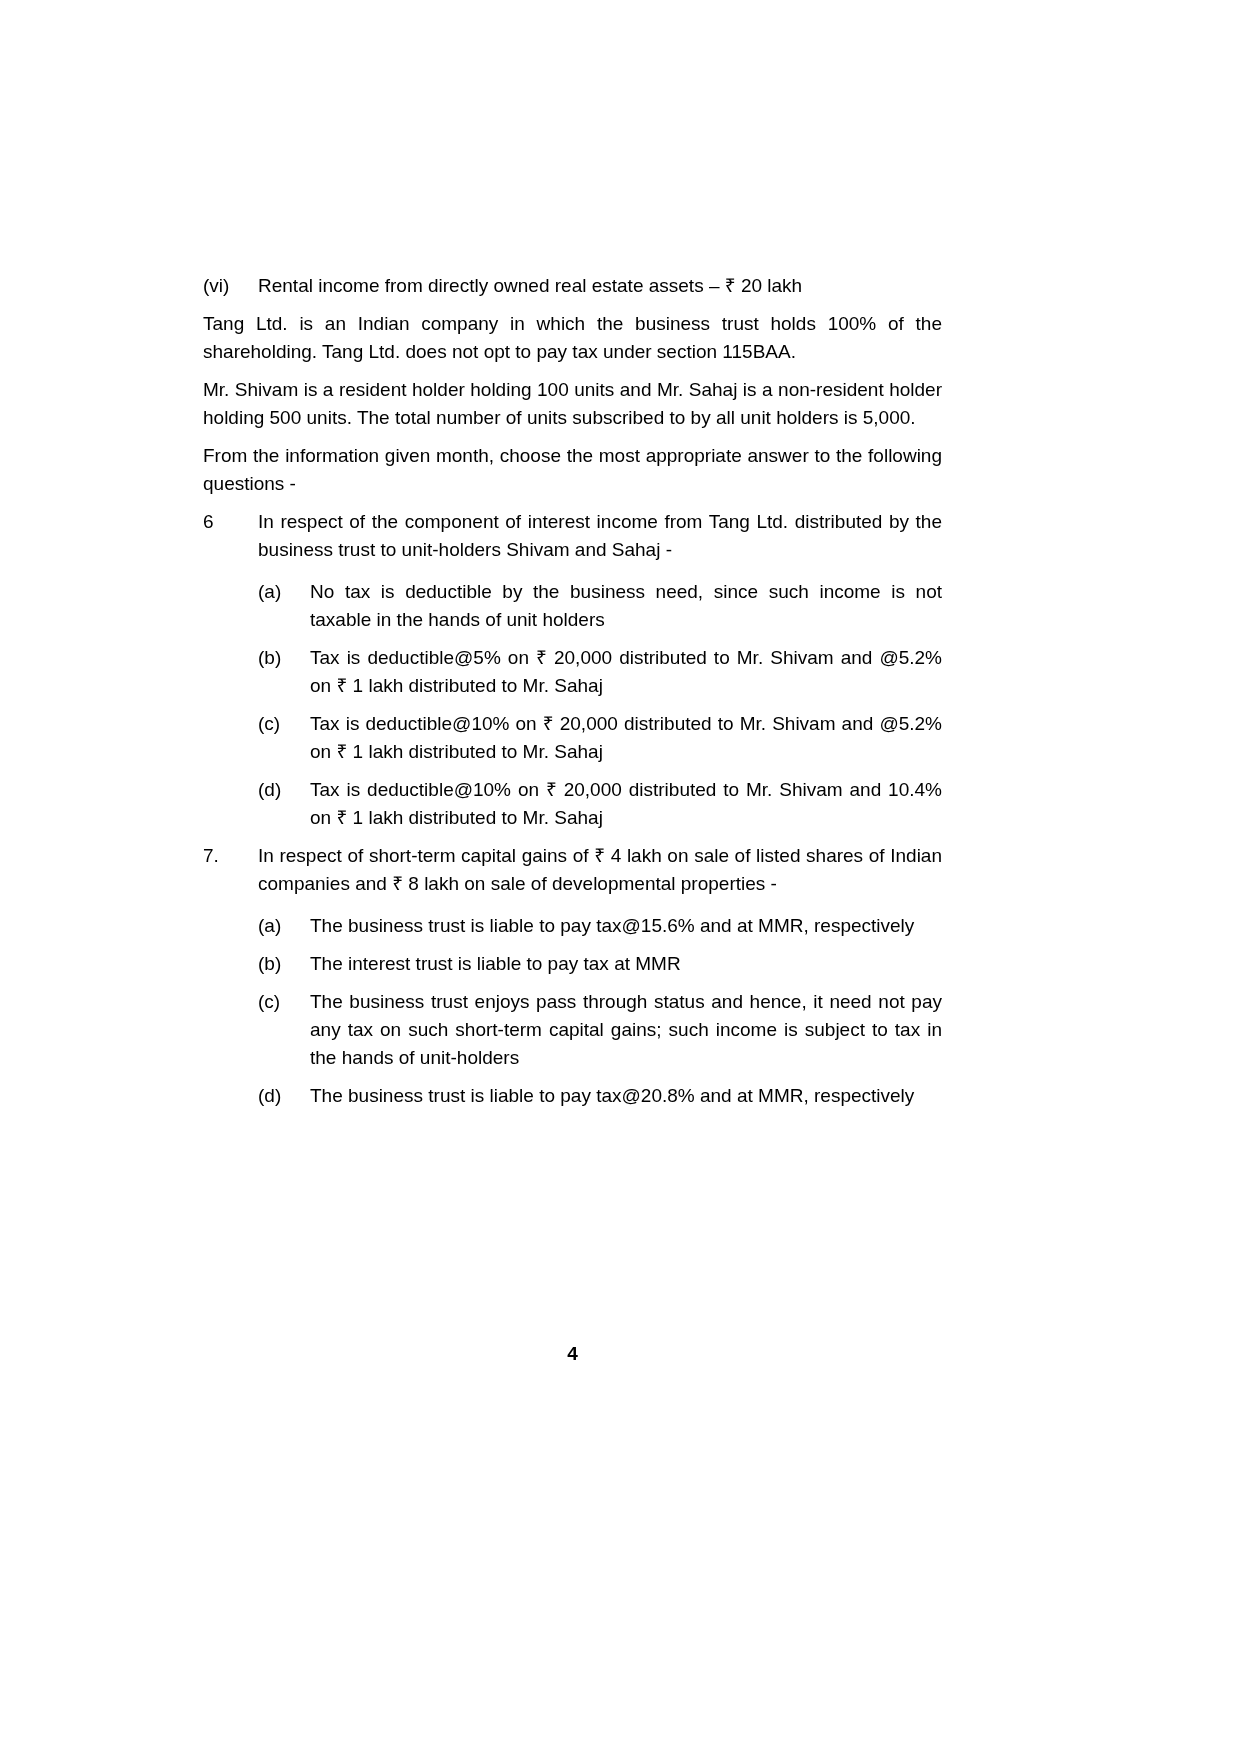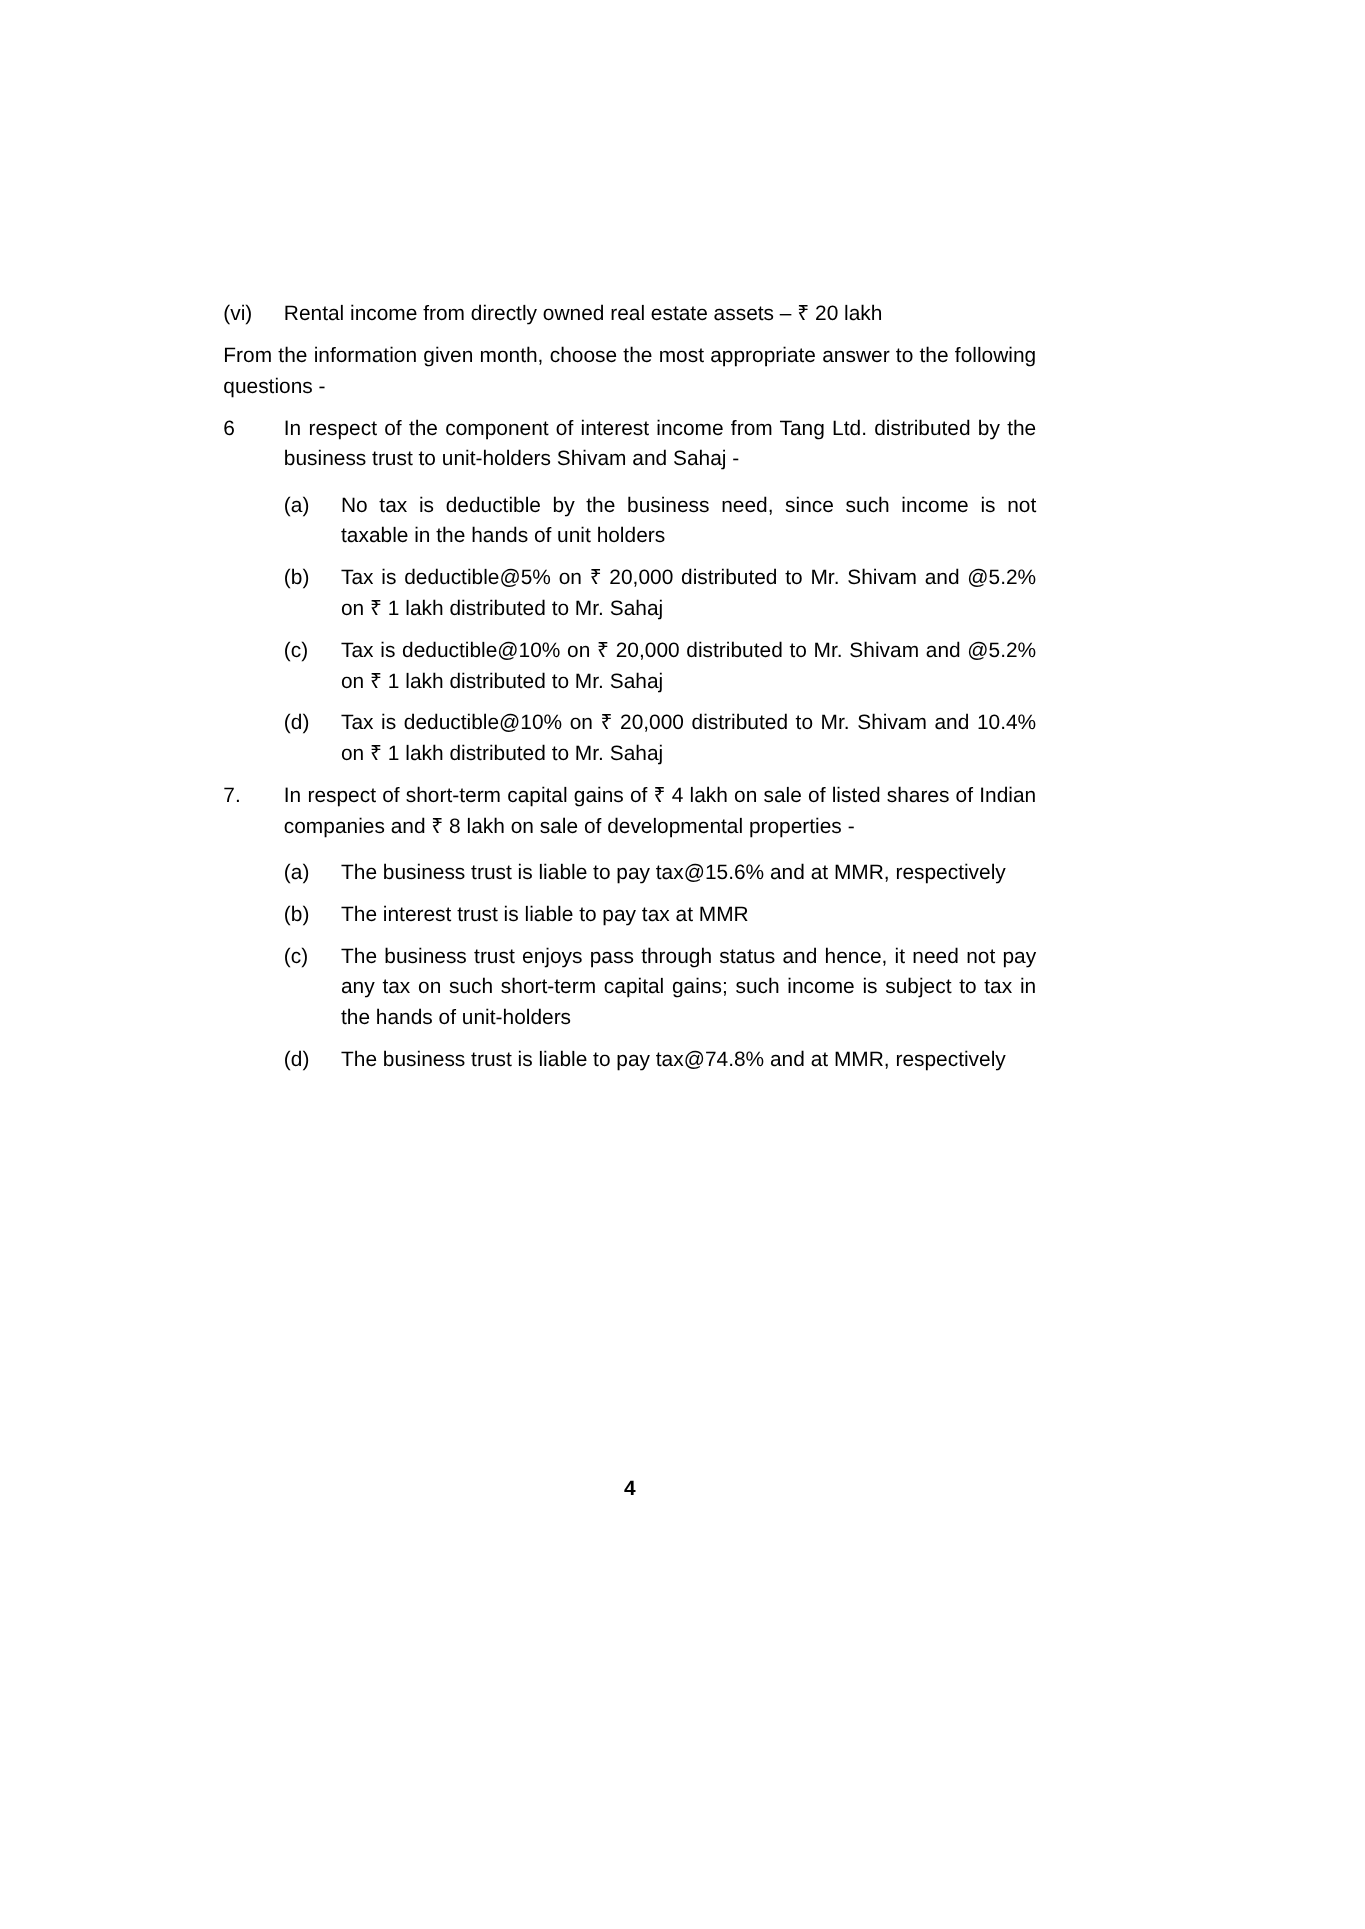--- a/index.html
+++ b/index.html
@@ -70,20 +70,22 @@
 </head>
 <body>
 
 <div class="page-content">
 
   <div class="block hang">
     <span class="lbl">(vi)</span>
     <span class="txt">Rental income from directly owned real estate assets – ₹ 20 lakh</span>
   </div>
 
+  <div class="para">Tang Ltd. is an Indian company in which the business trust holds 100% of the shareholding. Tang Ltd. does not opt to pay tax under section 115BAA.</div>
+  <div class="para">Mr. Shivam is a resident holder holding 100 units and Mr. Sahaj is a non-resident holder holding 500 units. The total number of units subscribed to by all unit holders is 5,000.</div>
   <div class="para">From the information given month, choose the most appropriate answer to the following questions -</div>
 
   <div class="question">
     <div class="hang stem-row">
       <span class="lbl">6</span>
       <span class="txt">In respect of the component of interest income from Tang Ltd. distributed by the business trust to unit-holders Shivam and Sahaj -</span>
     </div>
     <div class="options">
       <div class="option">
         <span class="lbl">(a)</span>
@@ -117,20 +119,20 @@
       <div class="option">
         <span class="lbl">(b)</span>
         <span class="txt">The interest trust is liable to pay tax at MMR</span>
       </div>
       <div class="option">
         <span class="lbl">(c)</span>
         <span class="txt">The business trust enjoys pass through status and hence, it need not pay any tax on such short-term capital gains; such income is subject to tax in the hands of unit-holders</span>
       </div>
       <div class="option">
         <span class="lbl">(d)</span>
-        <span class="txt">The business trust is liable to pay tax@74.8% and at MMR, respectively</span>
+        <span class="txt">The business trust is liable to pay tax@20.8% and at MMR, respectively</span>
       </div>
     </div>
   </div>
 
 </div>
 
 <div class="page-number">4</div>
 
 </body></html>

